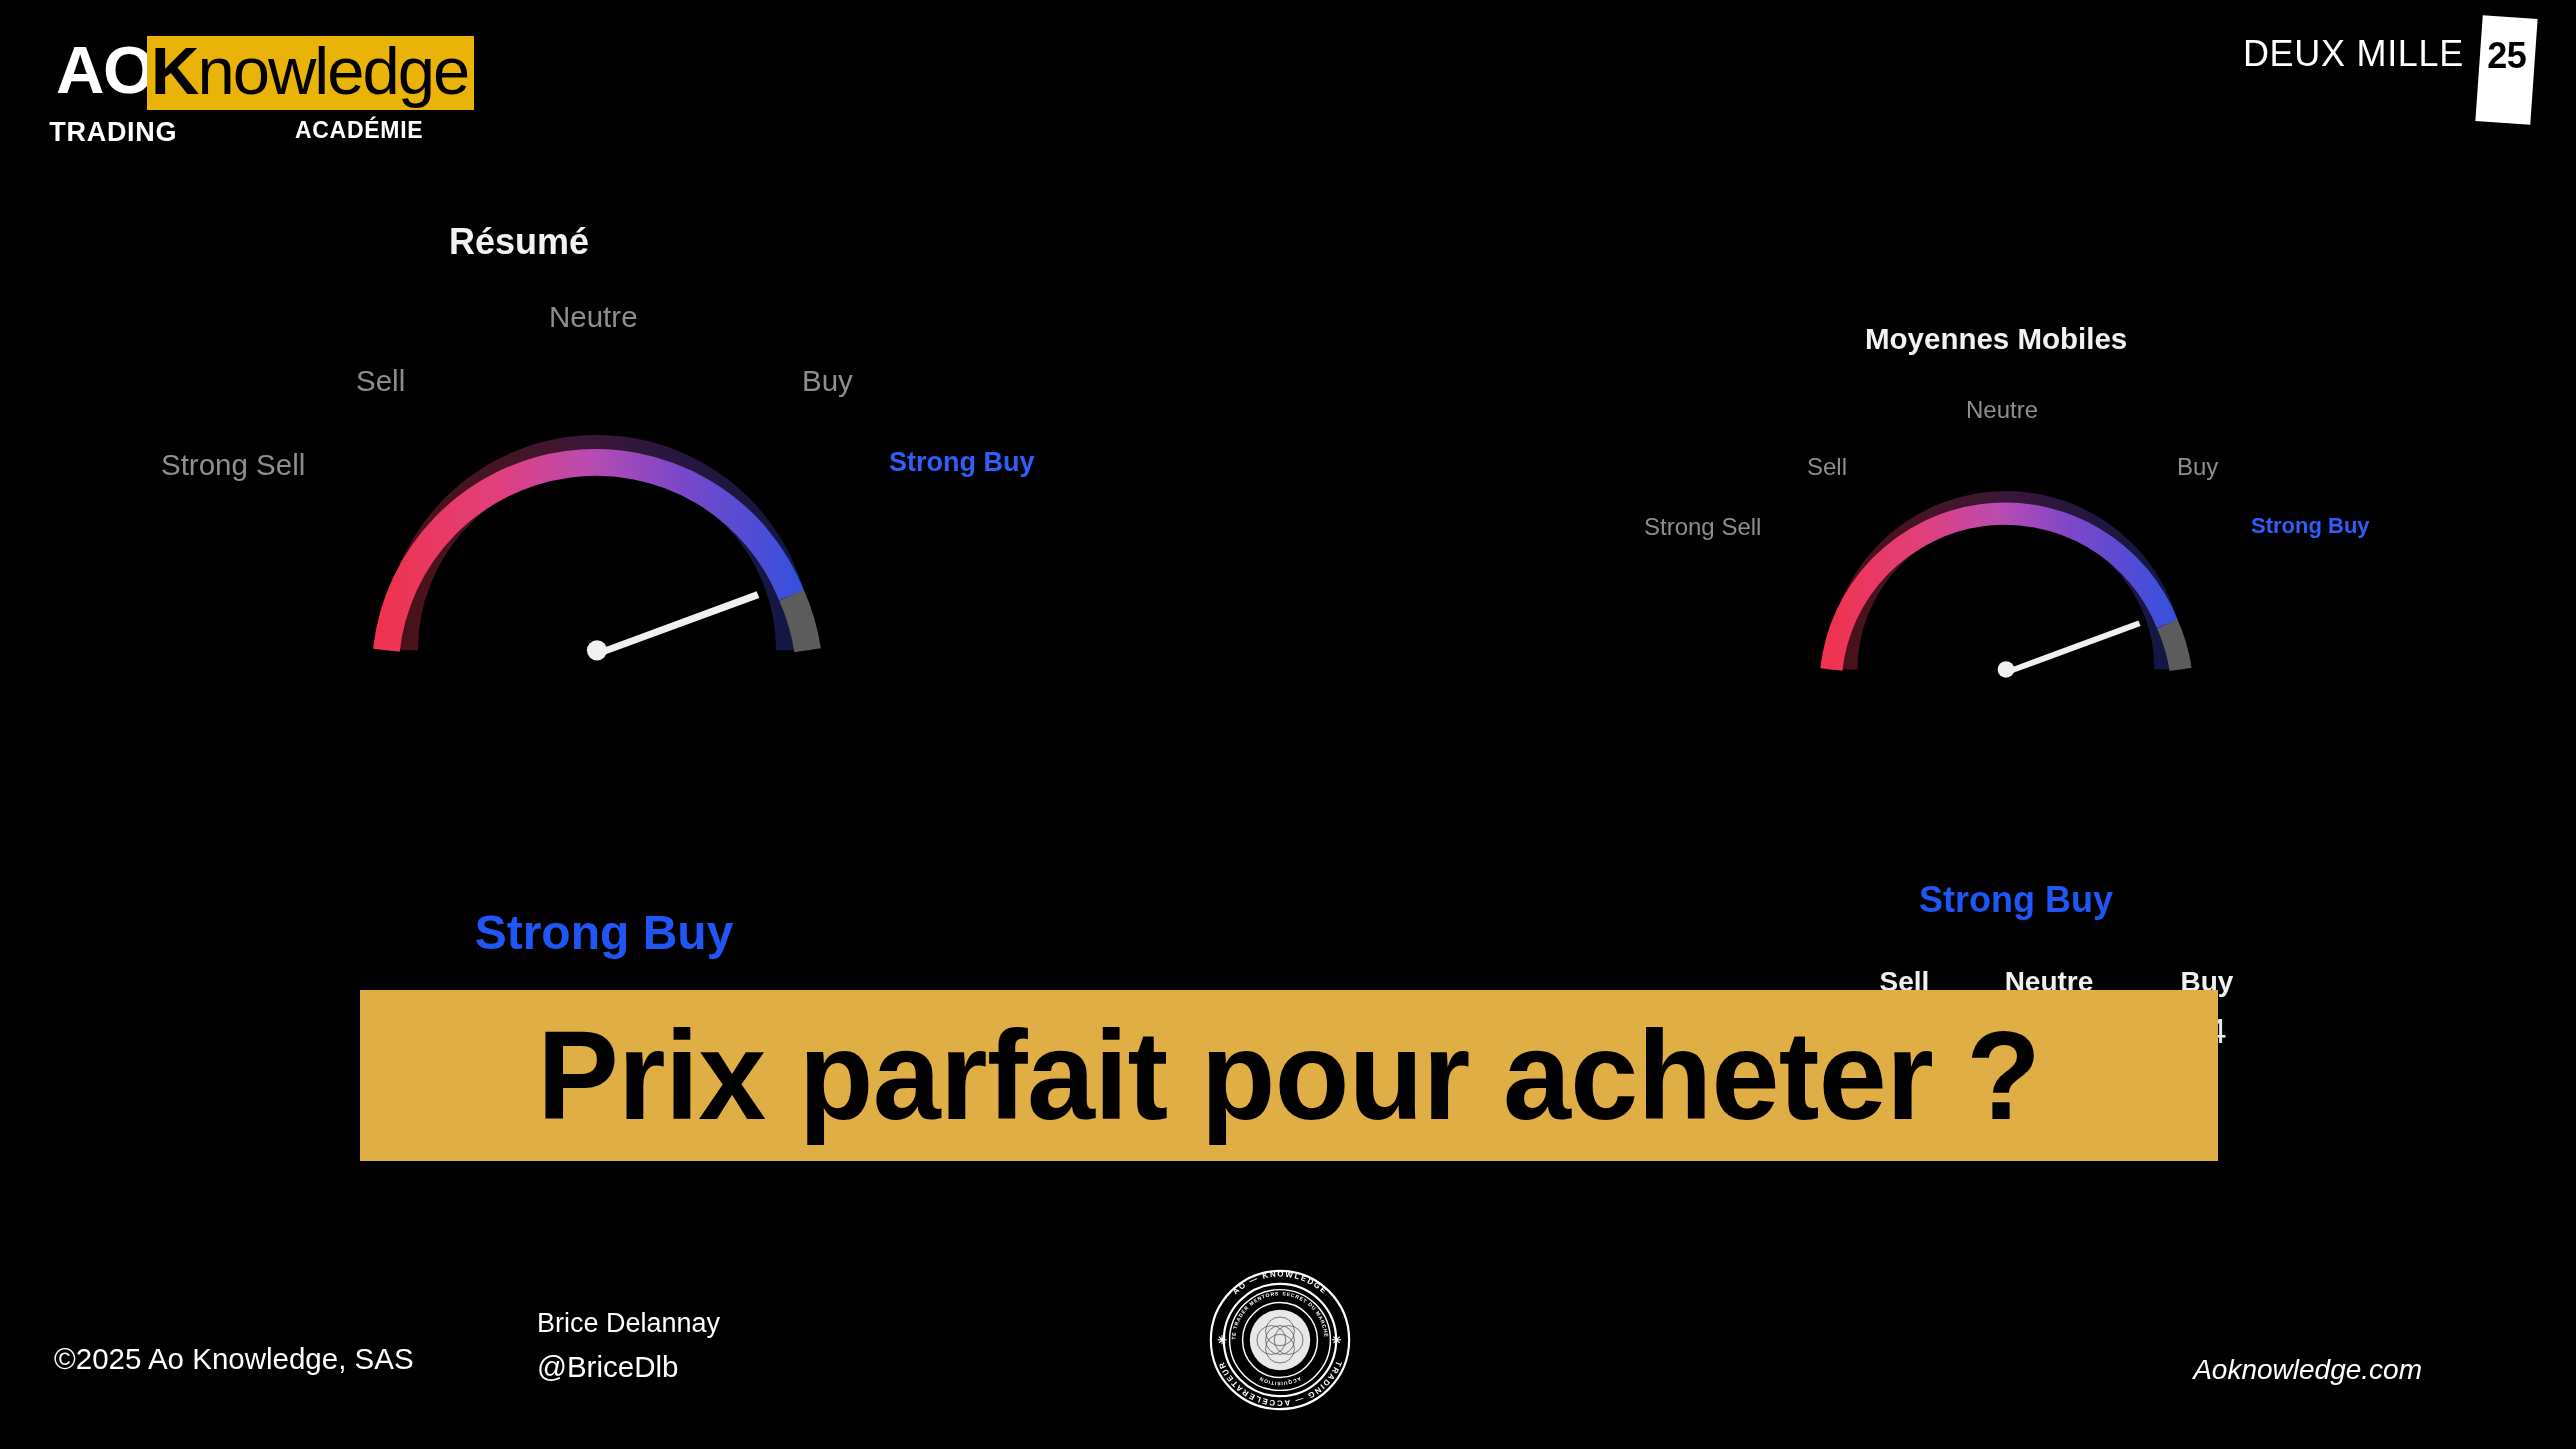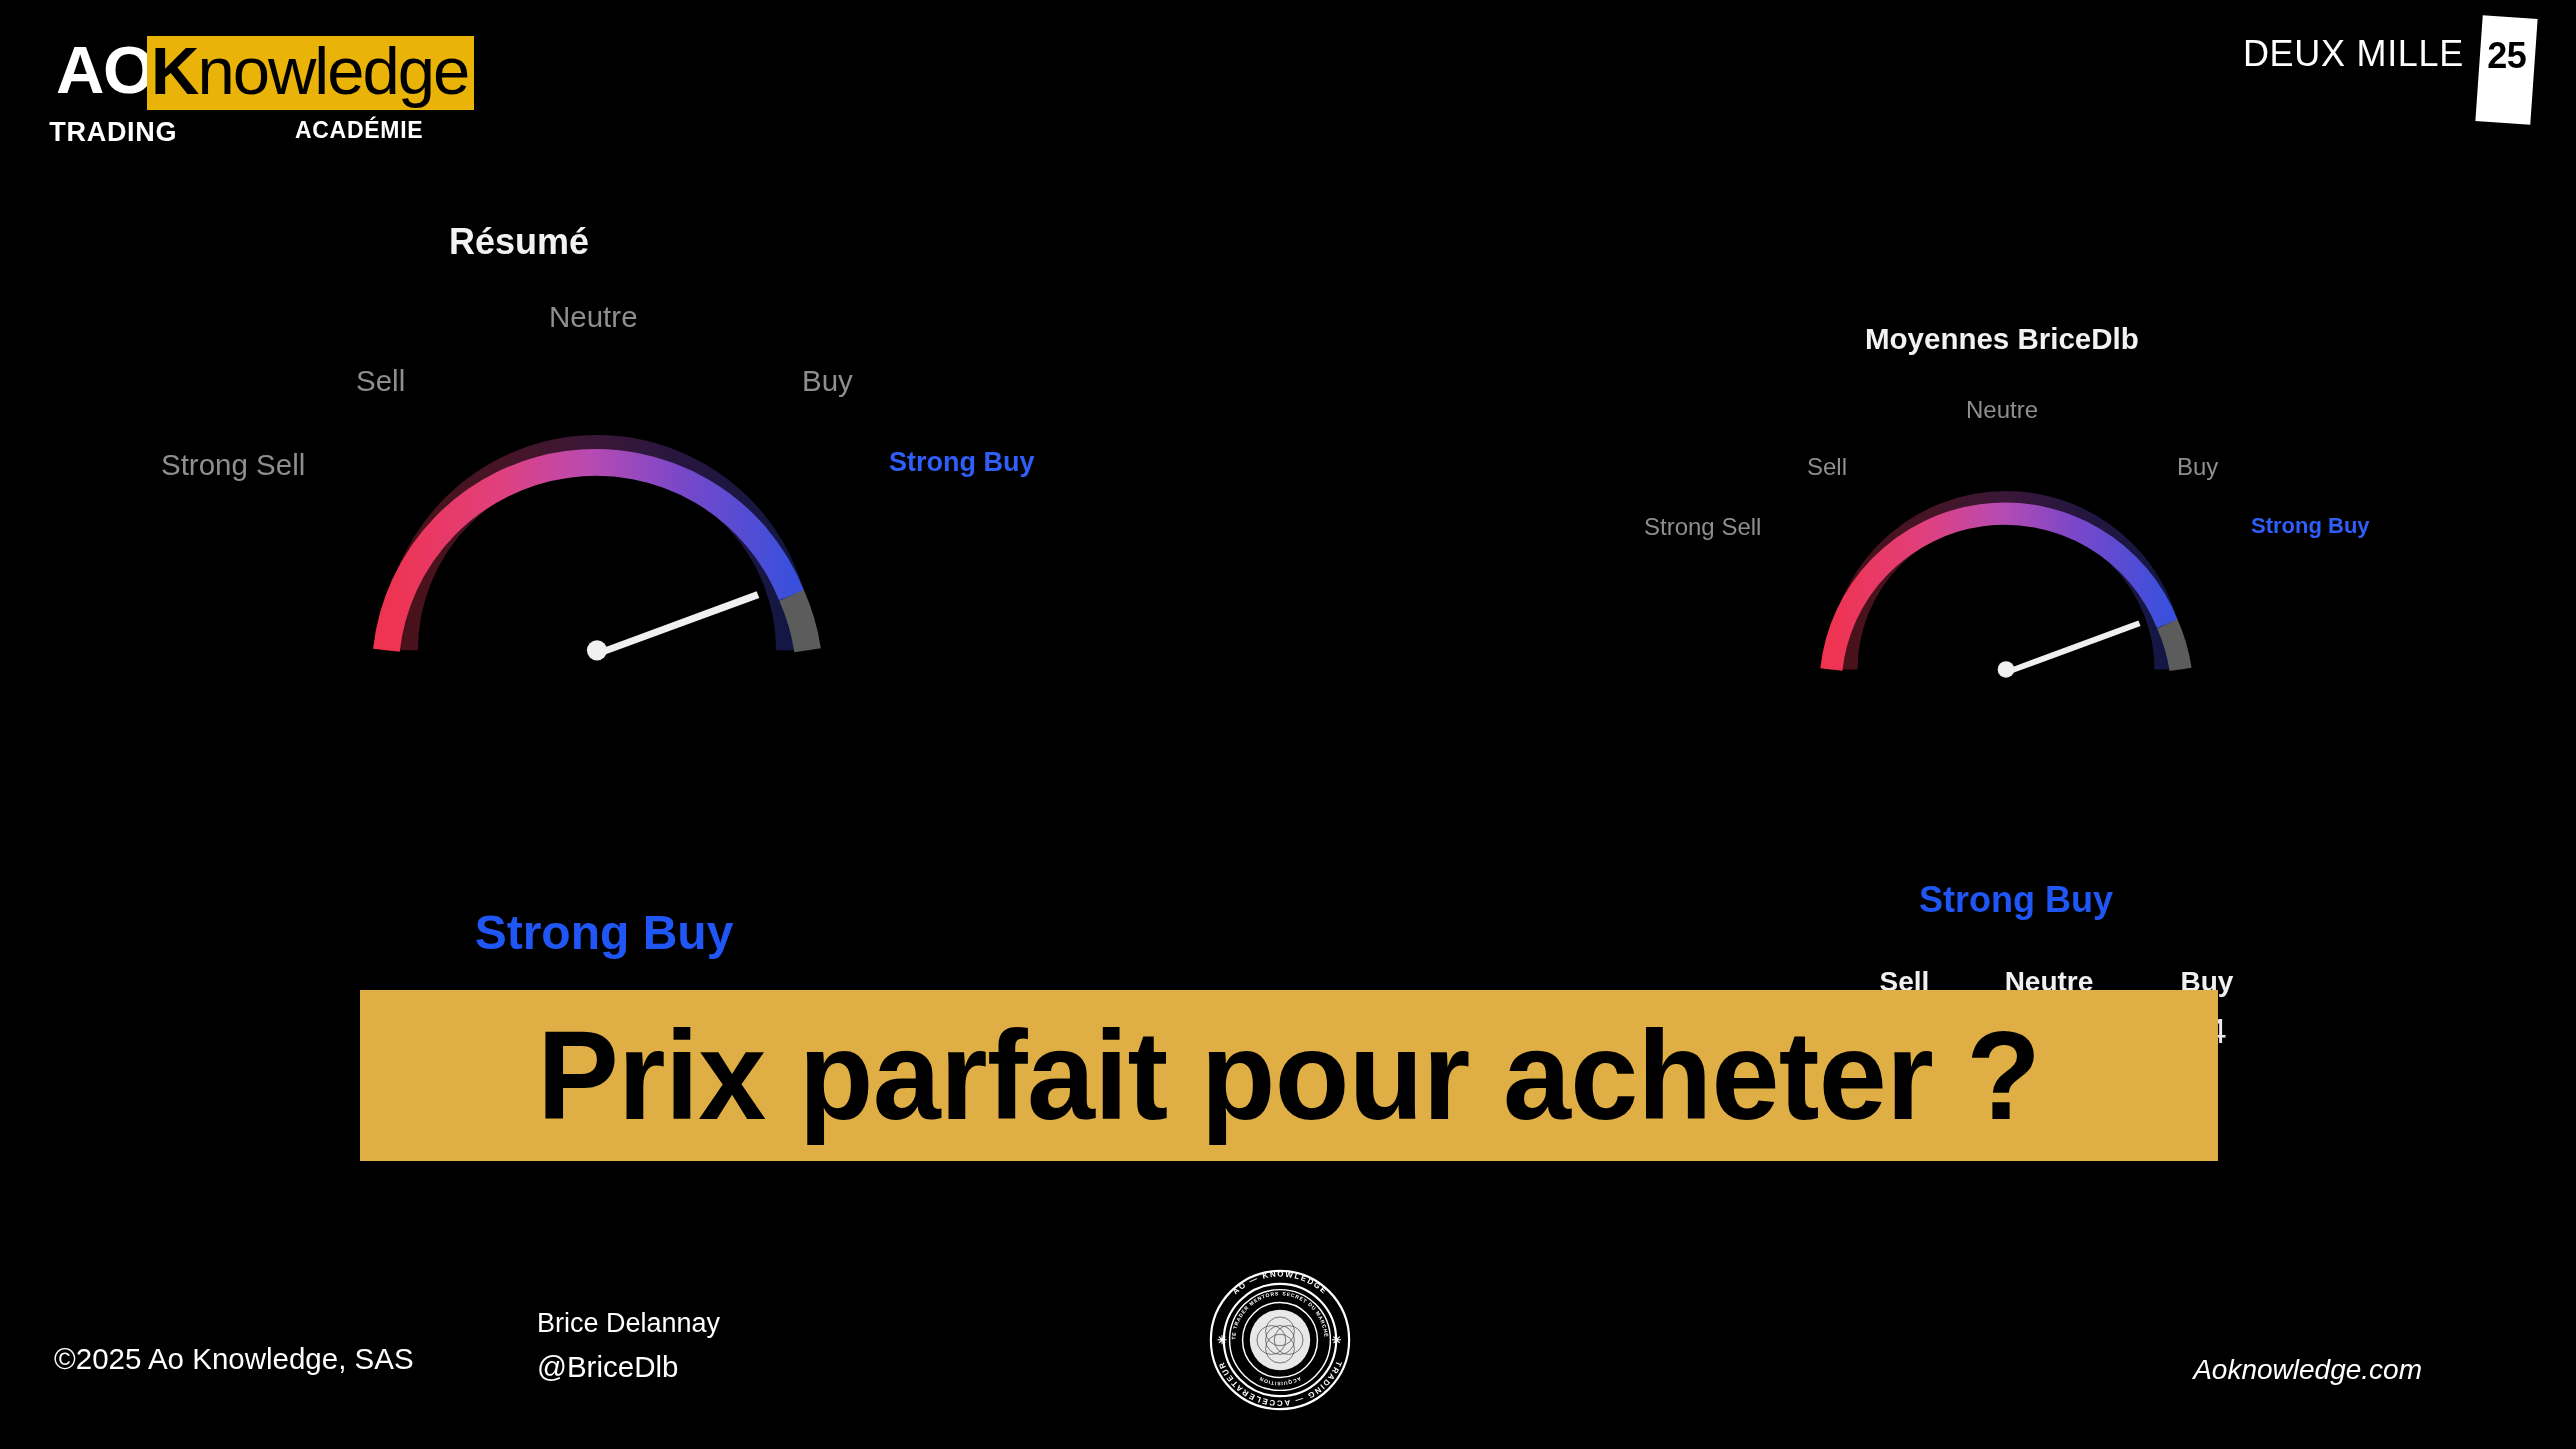--- a/index.html
+++ b/index.html
@@ -187,21 +187,21 @@
       <div class="stat-val" style="font-size:39px; margin-top:14.8px;">10</div>
     </div>
     <div class="stat" style="width:168px;">
       <div class="stat-head" style="font-size:34px;">Buy</div>
       <div class="stat-val" style="font-size:39px; margin-top:14.8px;">16</div>
     </div>
   </div>
 </div>
 
 <div class="gauge-panel" id="panel2">
-  <div class="gauge-title">Moyennes BriceDlb</div>
+  <div class="gauge-title">Moyennes Mobiles</div>
 
   <div class="gauge-svg-wrap">
     <svg width="456" height="315" viewBox="0 0 820 560">
       <defs>
         <linearGradient id="arcGrad2" x1="0" y1="0" x2="1" y2="0">
           <stop offset="0" stop-color="#ef3350"></stop>
           <stop offset="0.28" stop-color="#e0407e"></stop>
           <stop offset="0.5" stop-color="#b94bb2"></stop>
           <stop offset="0.72" stop-color="#7b47c8"></stop>
           <stop offset="1" stop-color="#3a50dc"></stop>

